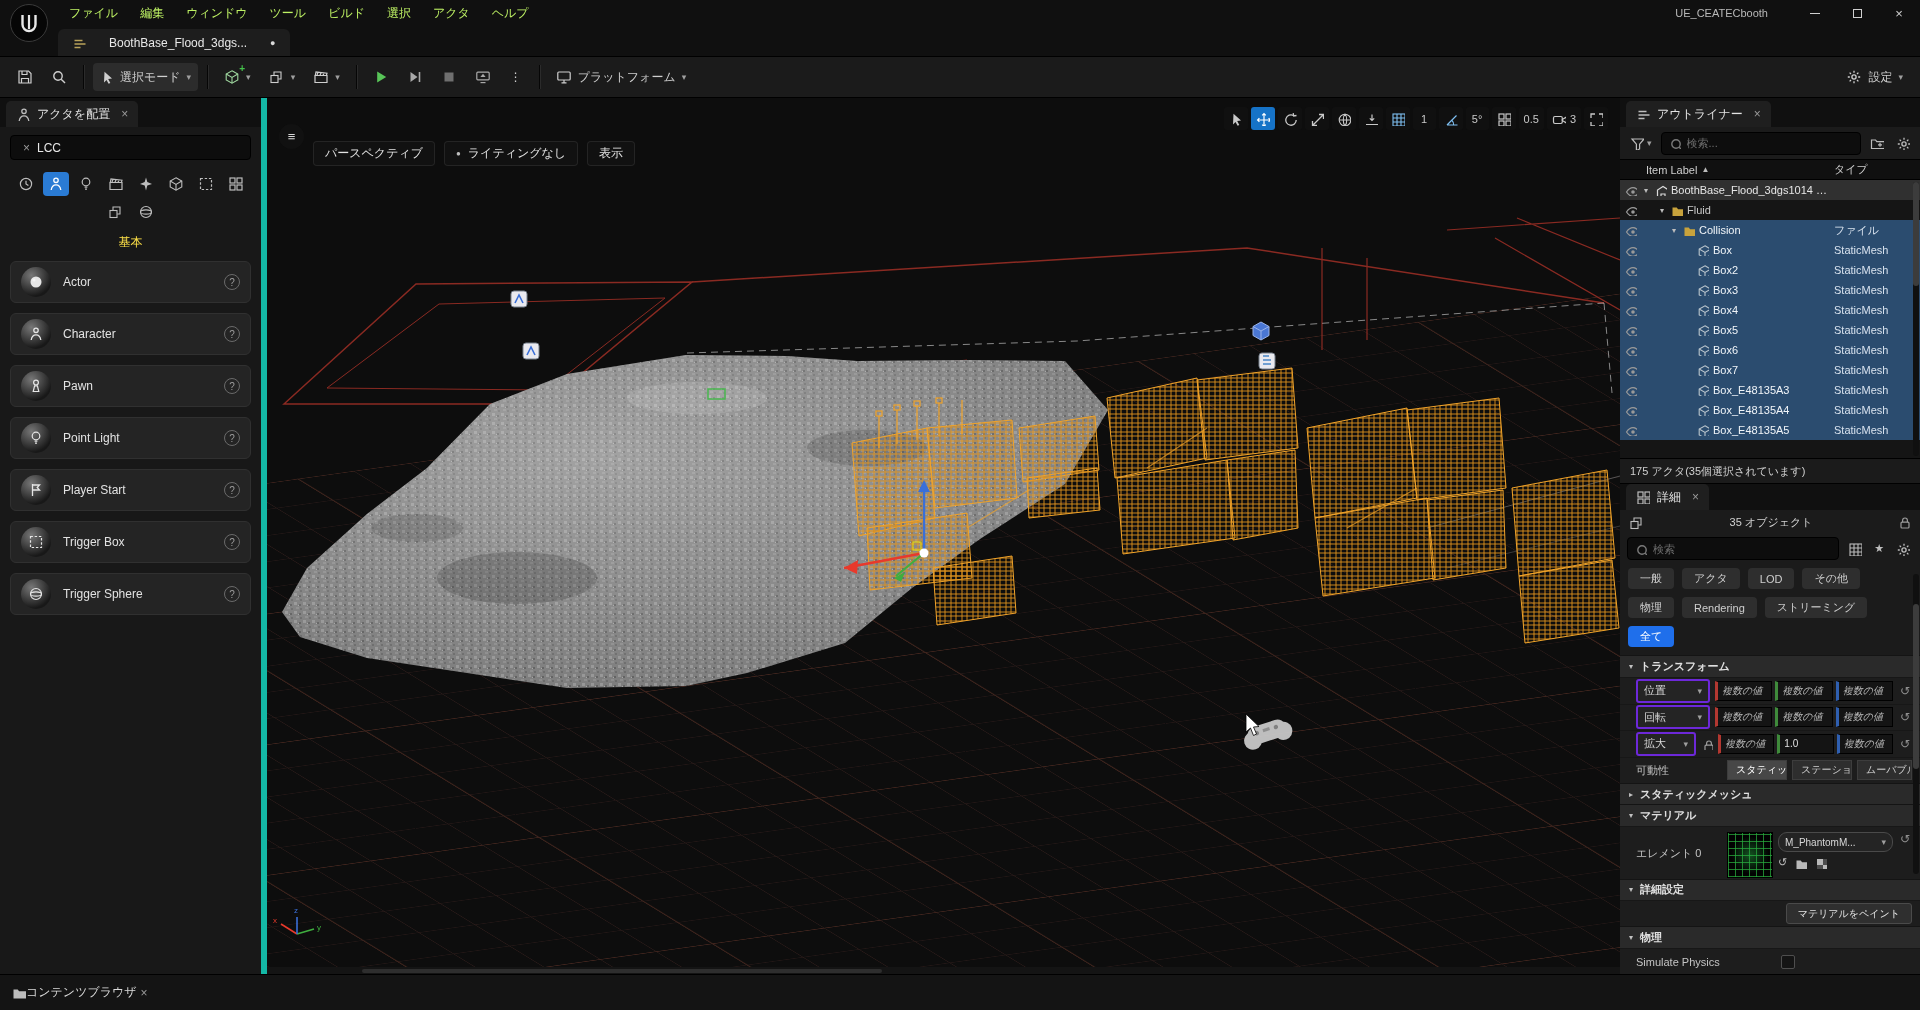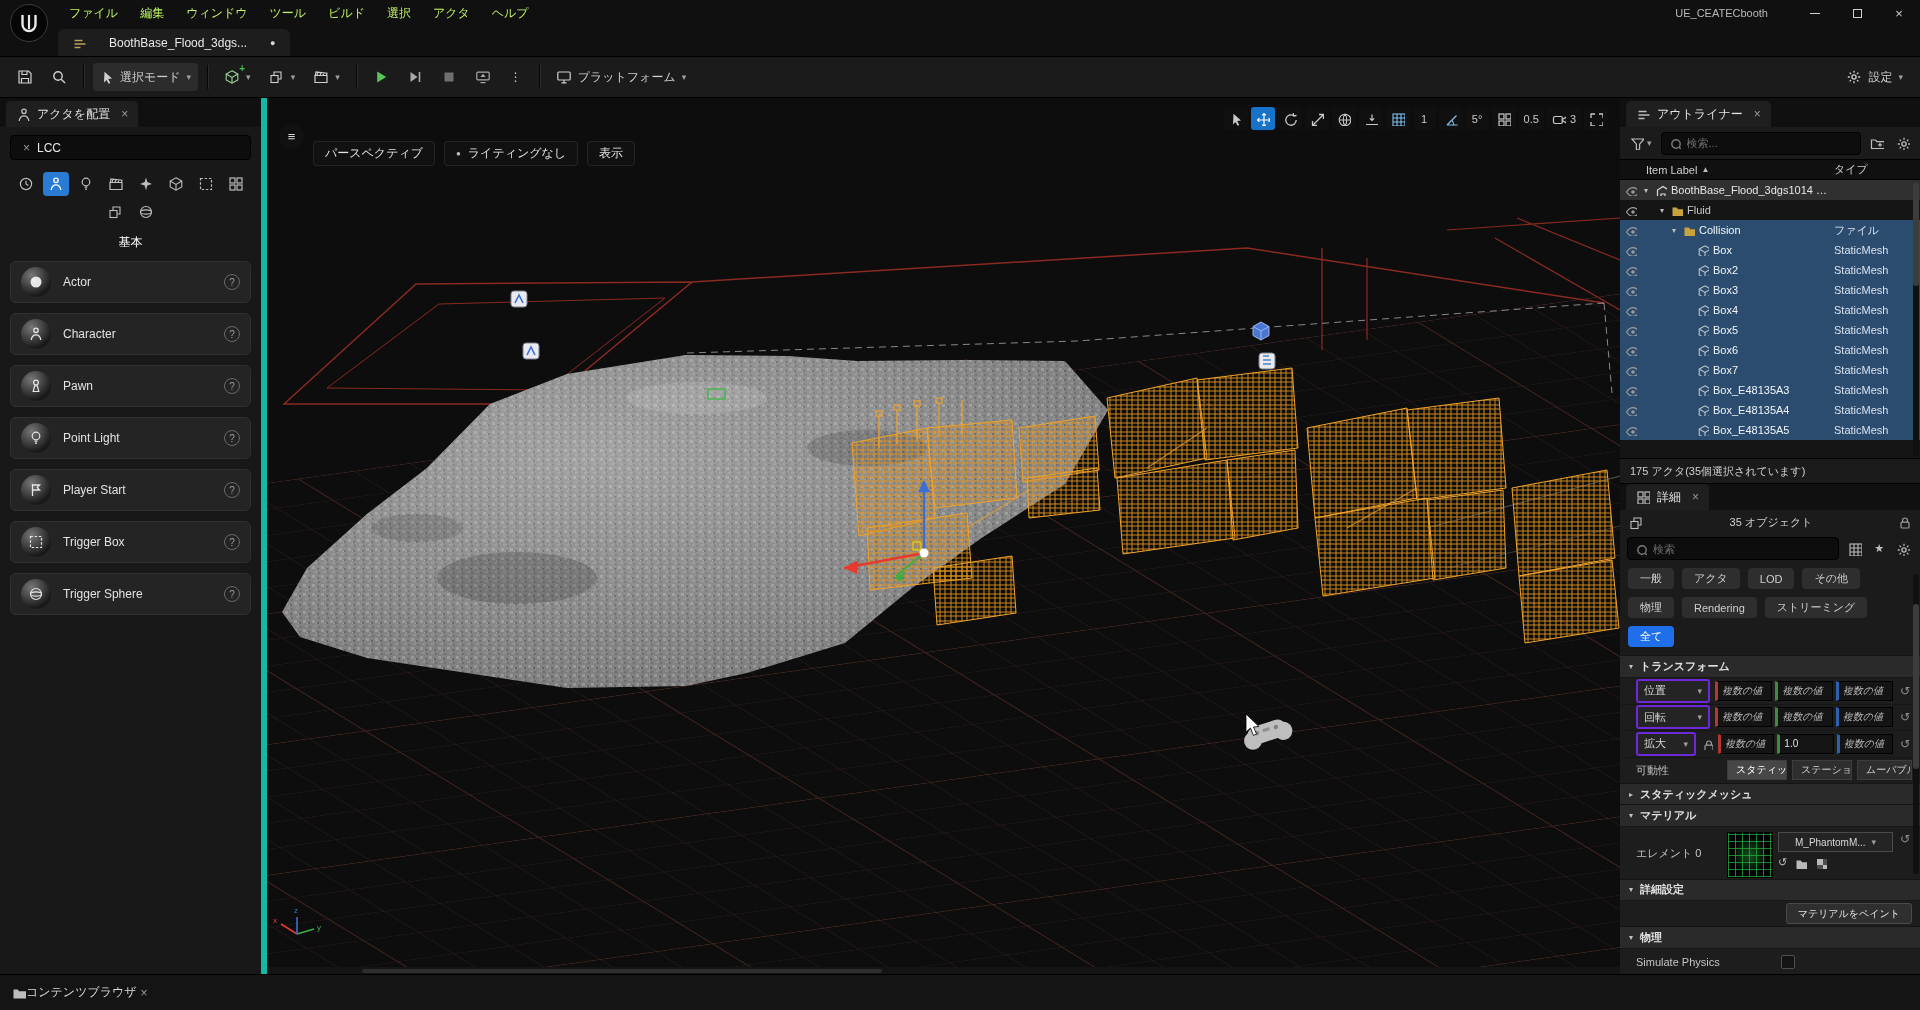--- a/index.html
+++ b/index.html
@@ -41,21 +41,21 @@
   .panelstrip { height:29px; background:#101010; display:flex; align-items:flex-end; padding-left:6px; }
   .paneltab { height:26px; background:#1f1f1f; border-radius:5px 5px 0 0; display:flex; align-items:center; gap:7px; padding:0 10px; font-size:12px; color:#e4e4e4; }
   .closex { color:#9a9a9a; font-size:12px; margin-left:4px; }
   .searchwrap { padding:8px 10px 4px; }
   .searchbox { height:25px; background:#0d0d0d; border:1px solid #000; border-radius:4px; display:flex; align-items:center; gap:7px; padding:0 8px; }
   .searchbox input { flex:1; background:transparent; border:0; outline:0; color:#e8e8e8; font:12px "Liberation Sans","DejaVu Sans",sans-serif; }
   .searchbox input::placeholder { color:#7a7a7a; }
   .cats { display:flex; flex-wrap:wrap; justify-content:center; gap:4px; padding:8px 8px 2px; }
   .cat { width:26px; height:24px; border-radius:4px; display:flex; align-items:center; justify-content:center; color:#bdbdbd; }
   .cat.active { background:#2a7bd4; color:#fff; }
-  .seclabel { text-align:center; font-size:12px; color:#ffffff; padding:8px 0 10px; }
+  .seclabel { text-align:center; font-size:12px; color:#fde047; padding:8px 0 10px; }
   .pitems { display:flex; flex-direction:column; gap:10px; padding:0 10px; }
   .pitem { height:42px; background:#242424; border:1px solid #303030; border-radius:6px; display:flex; align-items:center; gap:12px; padding:0 10px; }
   .bigicon { width:30px; height:30px; border-radius:50%; background:radial-gradient(circle at 35% 28%, #777, #181818 72%); display:flex; align-items:center; justify-content:center; color:#e6e6e6; flex:none; }
   .pitem .plabel { font-size:12px; color:#e2e2e2; flex:1; }
   .qmark { width:16px; height:16px; border:1px solid #6a6a6a; border-radius:50%; color:#9c9c9c; font-size:10px; display:flex; align-items:center; justify-content:center; flex:none; }
 
   
   .viewport { position:relative; flex:1; background:#0c0c0c; overflow:hidden; }
   .scene { position:absolute; inset:0; width:100%; height:100%; }
   .vp-topleft { position:absolute; top:9px; left:12px; display:flex; gap:9px; align-items:center; }
@@ -113,21 +113,21 @@
   .fld.plain { font-style:normal; color:#e0e0e0; }
   .rst { width:14px; flex:none; text-align:center; color:#8f8f8f; font-size:12px; }
   .mob { height:20px; padding:0 8px; background:#2e2e2e; border:1px solid #3d3d3d; font-size:10px; color:#d0d0d0; display:flex; align-items:center; max-width:60px; overflow:hidden; white-space:nowrap; }
   .mob.on { background:#474747; color:#fff; }
   .thumb-mat { width:46px; height:46px; flex:none; border:1px solid #000;
      background-color:#020202;
      background-image:radial-gradient(circle at 50% 50%, rgba(40,180,70,.45), transparent 60%),
        repeating-linear-gradient(0deg, rgba(40,170,60,.75) 0 1px, transparent 1px 7px),
        repeating-linear-gradient(90deg, rgba(40,170,60,.75) 0 1px, transparent 1px 7px); }
   .matcol { flex:1; display:flex; flex-direction:column; gap:4px; min-width:0; }
-  .matbtn { height:20px; border:1px solid #4a4a4a; background:#242424; border-radius:0; display:flex; align-items:center; gap:4px; padding:0 16px; color:#d8d8d8; }
+  .matbtn { height:20px; border:1px solid #4a4a4a; background:#242424; border-radius:9px; display:flex; align-items:center; gap:4px; padding:0 6px; color:#d8d8d8; }
   .matbtn .ptx { flex:1; overflow:hidden; white-space:nowrap; font-size:10px; }
   .maticons { display:flex; gap:8px; color:#b9b9b9; align-items:center; }
   .paintbtn { margin-left:auto; height:21px; background:#2f2f2f; border:1px solid #4a4a4a; border-radius:3px; padding:0 11px; font-size:10px; color:#e2e2e2; display:flex; align-items:center; max-width:160px; overflow:hidden; white-space:nowrap; }
   .chk { width:14px; height:14px; background:#141414; border:1px solid #4e4e4e; border-radius:2px; }
   .dscroll { position:absolute; top:90px; right:1px; width:6px; height:300px; background:#101010; border-radius:3px; }
   .dscroll .thumb { position:absolute; top:10%; left:0; right:0; height:55%; background:#3c3c3c; border-radius:3px; }
 
   
   .statusbar { height:36px; background:#141414; border-top:1px solid #000; display:flex; align-items:center; padding:0 12px; gap:9px; }
   .cbtab { display:flex; align-items:center; font-size:12px; color:#dadada; }

